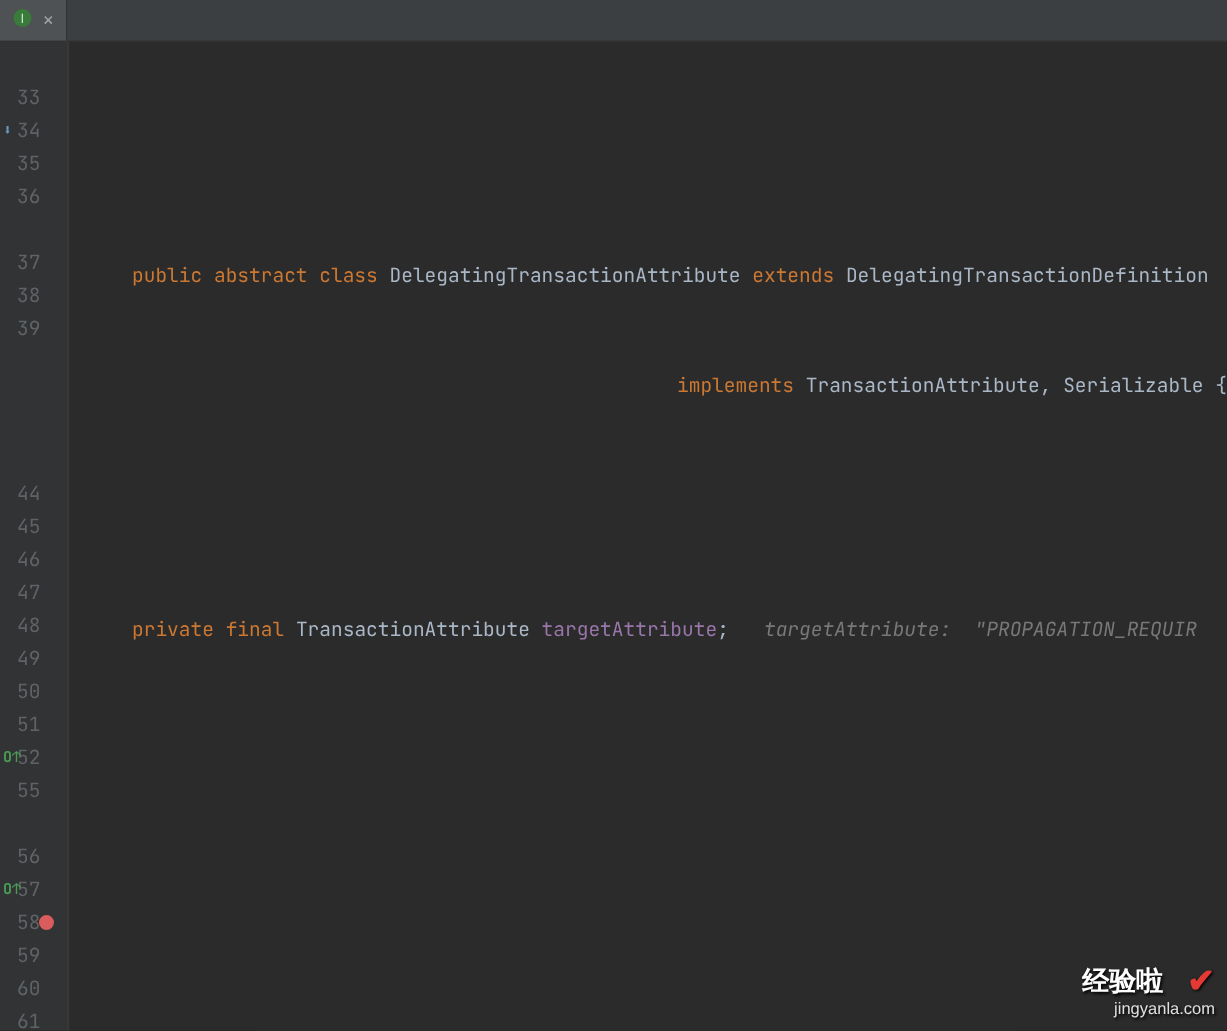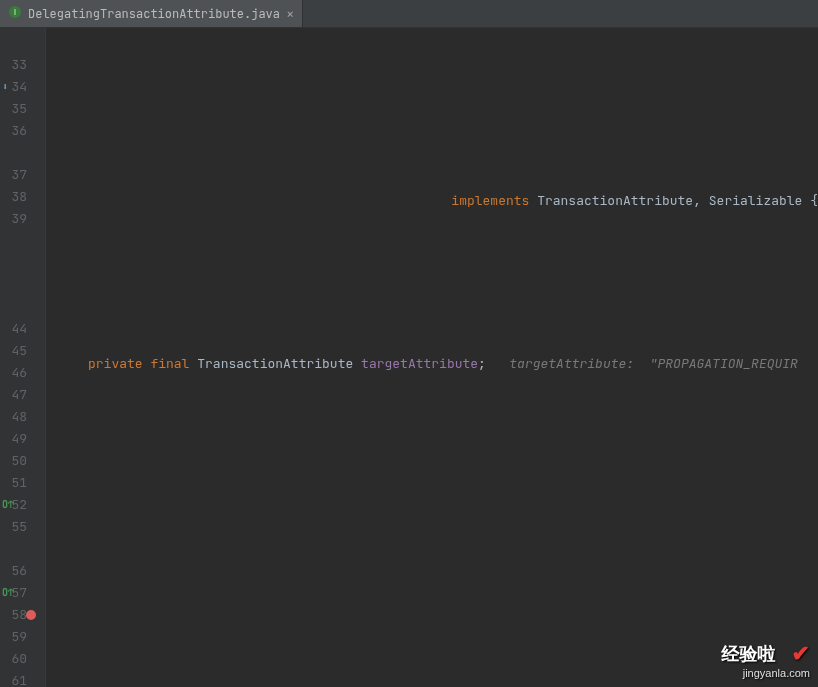--- a/index.html
+++ b/index.html
@@ -142,21 +142,20 @@
 <body>
 
 <div class="tab-bar">
   <div class="tab">
     <span class="file-icon">
       <svg viewBox="0 0 14 14">
           <circle cx="7" cy="7" r="6" fill="#3a7a3a"></circle>
           <text x="7" y="10" text-anchor="middle" font-size="9" fill="#bfe8bf" font-family="sans-serif">I</text>
         </svg>
     </span>
-    <span>DelegatingTransactionAttribute.java</span>
     <span class="close">×</span>
   </div>
 </div>
 
 <div class="editor">
   <div class="gutter">
     <div class="gutter-line"><span></span></div>
     <div class="gutter-line"><span>33</span></div>
     <div class="gutter-line"><span class="gutter-icons impl-icon">⬇</span><span>34</span></div>
     <div class="gutter-line"><span>35</span></div>
@@ -186,20 +185,21 @@
     <div class="gutter-line"><span>59</span></div>
     <div class="gutter-line"><span>60</span></div>
     <div class="gutter-line"><span>61</span></div>
   </div>
 
   <div class="code-area">
     
     <div class="line indent1"></div>
 
 
+    <div class="line indent1"><span class="kw">public</span> <span class="kw">abstract</span> <span class="kw">class</span> <span class="type">DelegatingTransactionAttribute</span> <span class="kw">extends</span> <span class="type">DelegatingTransactionDefinition</span></div>
 
     <div class="line indent2">  <span class="kw">implements</span> <span class="type">TransactionAttribute</span>, <span class="type">Serializable</span> {</div>
 
     <div class="line"></div>
 
 
     <div class="line indent1"><span class="kw">private</span> <span class="kw">final</span> <span class="type">TransactionAttribute</span> <span class="field">targetAttribute</span>;   <span class="param-hint">targetAttribute:  "PROPAGATION_REQUIR</span></div>
 
     <div class="line"></div>
     <div class="line"></div>

